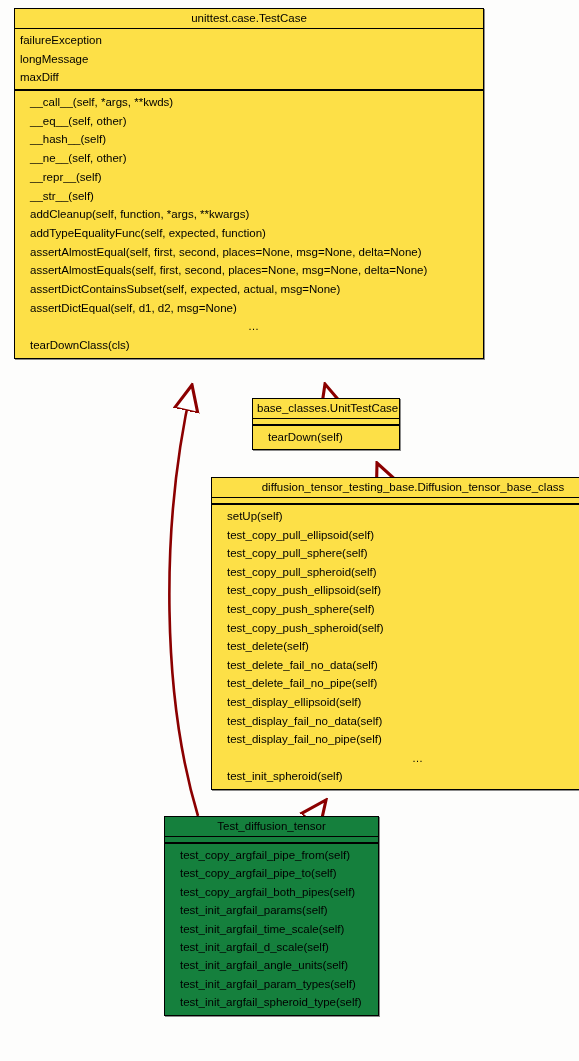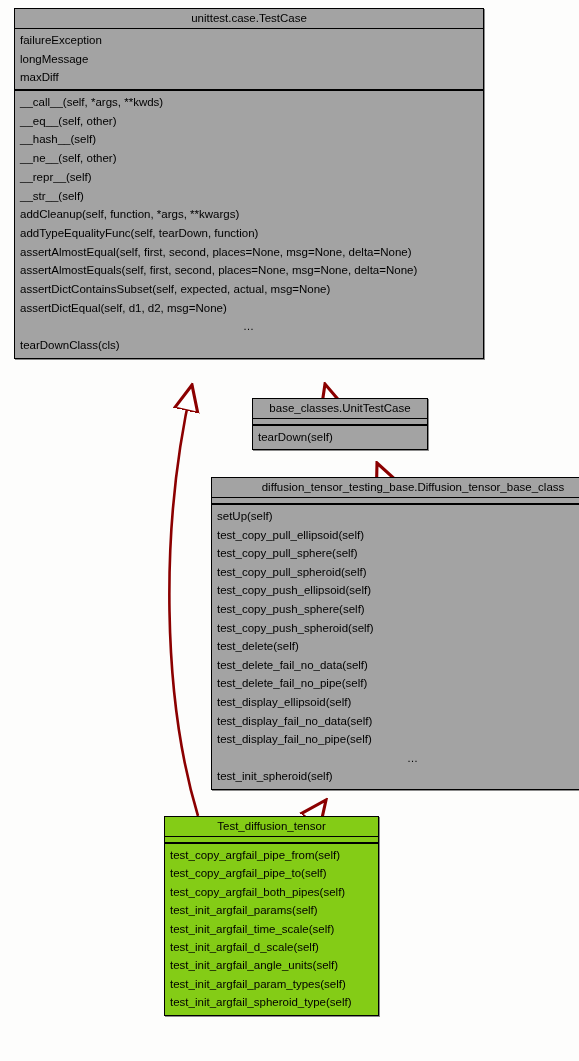--- a/index.html
+++ b/index.html
@@ -31,25 +31,25 @@
     height: 1061px;
     z-index: 1;
   }
 
   
   .uml-class {
     position: absolute;
     z-index: 2;
     box-sizing: border-box;
     border: 1px solid #000000;
-    background: #a3a3a3;
+    background: #fde047;
     box-shadow: 1px 1px 0 0 #8a8a8a;
   }
   .uml-class.pink {
-    background: #84cc16;
+    background: #15803d;
   }
 
   .class-title {
     text-align: center;
     font-size: 11.5px;
     color: #000;
     line-height: 13px;
     padding: 3px 4px 3px 4px;
     border-bottom: 1px solid #000;
     white-space: nowrap;
@@ -60,20 +60,21 @@
     border-bottom: 2px solid #000;
     padding: 2px 0 2px 0;
   }
   .attr-compartment.empty {
     padding: 0;
     height: 5px;
   }
 
   .method-compartment {
     padding: 2px 0 3px 0;
+    margin-left: 10px;
   }
 
   .member-row {
     font-size: 11.5px;
     color: #000;
     line-height: 18.6px;
     height: 18.6px;
     padding: 0 0 0 5px;
     white-space: nowrap;
     overflow: hidden;
@@ -137,31 +138,31 @@
     </div>
 
     <div class="method-compartment">
       <div class="member-row">__call__(self, *args, **kwds)</div>
       <div class="member-row">__eq__(self, other)</div>
       <div class="member-row">__hash__(self)</div>
       <div class="member-row">__ne__(self, other)</div>
       <div class="member-row">__repr__(self)</div>
       <div class="member-row">__str__(self)</div>
       <div class="member-row">addCleanup(self, function, *args, **kwargs)</div>
-      <div class="member-row">addTypeEqualityFunc(self, tearDown, function)</div>
+      <div class="member-row">addTypeEqualityFunc(self, expected, function)</div>
       <div class="member-row">assertAlmostEqual(self, first, second, places=None, msg=None, delta=None)</div>
       <div class="member-row">assertAlmostEquals(self, first, second, places=None, msg=None, delta=None)</div>
       <div class="member-row">assertDictContainsSubset(self, expected, actual, msg=None)</div>
       <div class="member-row">assertDictEqual(self, d1, d2, msg=None)</div>
       <div class="member-row ellipsis">…</div>
       <div class="member-row">tearDownClass(cls)</div>
     </div>
   </div>
 
-  <div class="uml-class" id="class-unittestcase" style="left:252px; top:398px; width:176px;">
+  <div class="uml-class" id="class-unittestcase" style="left:252px; top:398px; width:148px;">
     <div class="class-title">base_classes.UnitTestCase</div>
     <div class="attr-compartment empty"></div>
     <div class="method-compartment">
       <div class="member-row">tearDown(self)</div>
     </div>
   </div>
 
   <div class="uml-class" id="class-diffusionbase" style="left:211px; top:477px; width:404px;">
     <div class="class-title">diffusion_tensor_testing_base.Diffusion_tensor_base_class</div>
     <div class="attr-compartment empty"></div>

